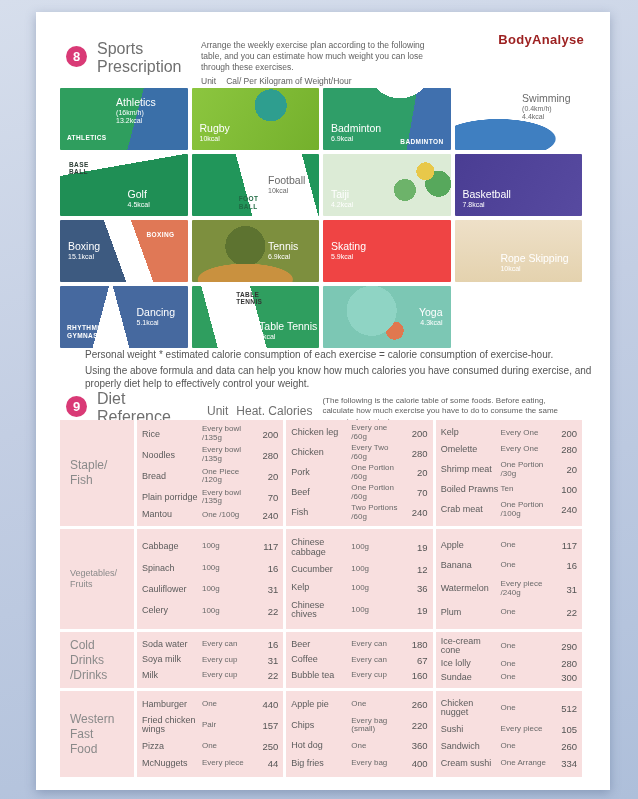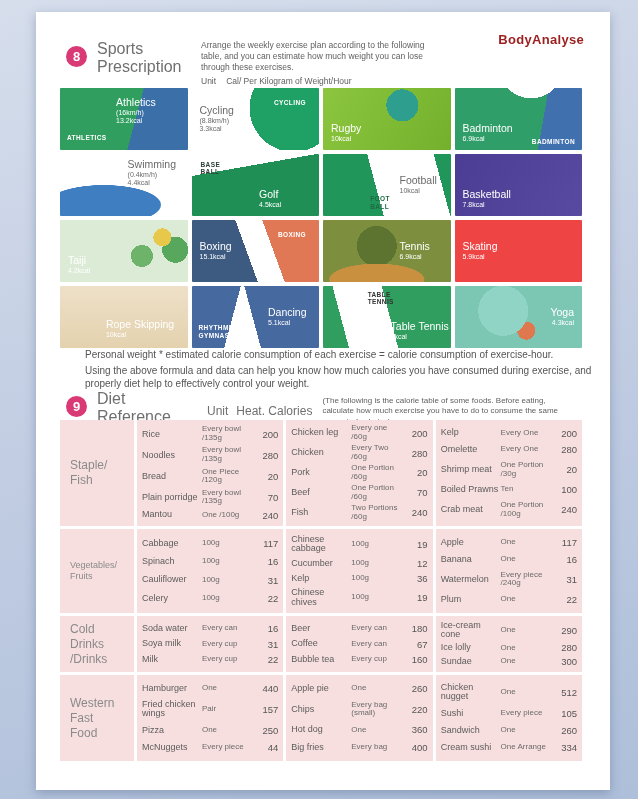--- a/index.html
+++ b/index.html
@@ -51,21 +51,21 @@
   .b-tl{left:9px;top:7px;}
   .b-bm{left:37%;bottom:6px;}
   .b-tm{left:35%;top:5px;}
   
   .formula{position:absolute;left:24px;top:336px;width:528px;font-size:10px;color:#555;line-height:1.3;margin-left:25px;}
   .formula p{margin:0 0 3px 0;}
   
   .diet{position:absolute;left:24px;top:408px;width:522px;display:flex;flex-direction:column;gap:3px;}
   .group{display:flex;gap:3px;}
   .g0 .fcol,.g0 .cat{height:106px;}
-  .g1 .fcol,.g1 .cat{height:84px;}
+  .g1 .fcol,.g1 .cat{height:100px;}
   .g2 .fcol,.g2 .cat{height:56px;}
   .g3 .fcol,.g3 .cat{height:86px;}
   .cat{flex:0 0 74px;background:#f8dfdf;color:#8a8a8a;font-size:12px;line-height:1.25;
        display:flex;align-items:center;padding-left:10px;box-sizing:border-box;white-space:pre-line;}
   .g1 .cat{font-size:9px;}
   .fcol{flex:1 1 0;background:#f8dfdf;display:flex;flex-direction:column;
         justify-content:space-evenly;padding:2px 5px;box-sizing:border-box;}
   .frow{display:flex;align-items:center;}
   .fn{flex:1.15;font-size:9px;color:#5c5c5c;line-height:1.05;padding-right:2px;}
   .fp{flex:1;font-size:8px;color:#6a6a6a;line-height:1.1;}
@@ -91,28 +91,20 @@
 
   <div class="cards" id="cards">
       <div class="card" style="background: linear-gradient(105deg, rgb(47, 158, 94) 58%, rgb(58, 111, 168) 58%);">
         <div class="cbadge b-bl" style="color: rgb(255, 255, 255);">ATHLETICS</div>
         <div class="ctxt p-m" style="color: rgb(255, 255, 255);">
           <div class="cname">Athletics</div>
           <div class="csub">(16km/h)</div>
           <div class="csub">13.2kcal</div>
         </div>
       </div>
-      <div class="card" style="background: radial-gradient(circle at 80% 32%, rgb(31, 160, 101) 0px, rgb(31, 160, 101) 44px, rgba(0, 0, 0, 0) 44px), rgb(255, 255, 255);">
-        <div class="cbadge b-tr" style="color: rgb(255, 255, 255);">CYCLING</div>
-        <div class="ctxt p-l" style="color: rgb(106, 106, 106);">
-          <div class="cname">Cycling</div>
-          <div class="csub">(8.8km/h)</div>
-          <div class="csub">3.3kcal</div>
-        </div>
-      </div>
       <div class="card" style="background: radial-gradient(circle at 62% 28%, rgb(46, 158, 143) 0px, rgb(46, 158, 143) 16px, rgba(0, 0, 0, 0) 16px), linear-gradient(120deg, rgb(140, 198, 63), rgb(116, 176, 44));">
         <div class="ctxt p-l-low" style="color: rgb(255, 255, 255);">
           <div class="cname">Rugby</div>
           <div class="csub">10kcal</div>
         </div>
       </div>
       <div class="card" style="background: radial-gradient(circle at 60% -35%, rgb(255, 255, 255) 0px, rgb(255, 255, 255) 32px, rgba(0, 0, 0, 0) 32px), linear-gradient(100deg, rgb(47, 158, 104) 68%, rgb(64, 112, 174) 68%);">
         <div class="cbadge b-br" style="color: rgb(255, 255, 255);">BADMINTON</div>
         <div class="ctxt p-l-low" style="color: rgb(255, 255, 255);">
           <div class="cname">Badminton</div>
@@ -135,30 +127,30 @@
         </div>
       </div>
       <div class="card" style="background: linear-gradient(255deg, rgb(33, 150, 90) 12%, rgba(0, 0, 0, 0) 12%), linear-gradient(75deg, rgb(33, 150, 90) 42%, rgb(255, 255, 255) 42%);">
         <div class="cbadge b-bm" style="color: rgb(31, 107, 67);">FOOT
 BALL</div>
         <div class="ctxt p-mr" style="color: rgb(106, 106, 106);">
           <div class="cname">Football</div>
           <div class="csub">10kcal</div>
         </div>
       </div>
+      <div class="card" style="background: radial-gradient(circle at 80% 28%, rgb(232, 200, 74) 0px, rgb(232, 200, 74) 9px, rgba(0, 0, 0, 0) 9px), radial-gradient(circle at 90% 48%, rgb(87, 168, 92) 0px, rgb(87, 168, 92) 13px, rgba(0, 0, 0, 0) 13px), radial-gradient(circle at 64% 58%, rgb(109, 179, 106) 0px, rgb(109, 179, 106) 11px, rgba(0, 0, 0, 0) 11px), rgb(220, 235, 214);">
+        <div class="ctxt p-l-low" style="color: rgb(255, 255, 255);">
+          <div class="cname">Taiji</div>
+          <div class="csub">4.2kcal</div>
+        </div>
+      </div>
       <div class="card" style="background: linear-gradient(120deg, rgb(74, 61, 147), rgb(87, 74, 160));">
         <div class="ctxt p-l-low" style="color: rgb(255, 255, 255);">
           <div class="cname">Basketball</div>
           <div class="csub">7.8kcal</div>
-        </div>
-      </div>
-      <div class="card" style="background: radial-gradient(circle at 80% 28%, rgb(232, 200, 74) 0px, rgb(232, 200, 74) 9px, rgba(0, 0, 0, 0) 9px), radial-gradient(circle at 90% 48%, rgb(87, 168, 92) 0px, rgb(87, 168, 92) 13px, rgba(0, 0, 0, 0) 13px), radial-gradient(circle at 64% 58%, rgb(109, 179, 106) 0px, rgb(109, 179, 106) 11px, rgba(0, 0, 0, 0) 11px), rgb(220, 235, 214);">
-        <div class="ctxt p-l-low" style="color: rgb(255, 255, 255);">
-          <div class="cname">Taiji</div>
-          <div class="csub">4.2kcal</div>
         </div>
       </div>
       <div class="card" style="background: linear-gradient(70deg, rgb(61, 90, 128) 44%, rgba(0, 0, 0, 0) 44%), linear-gradient(250deg, rgb(224, 120, 86) 38%, rgb(255, 255, 255) 38%);">
         <div class="cbadge b-tr" style="color: rgb(255, 255, 255);">BOXING</div>
         <div class="ctxt p-l" style="color: rgb(255, 255, 255);">
           <div class="cname">Boxing</div>
           <div class="csub">15.1kcal</div>
         </div>
       </div>
       <div class="card" style="background: radial-gradient(48px 16px at 42% 96%, rgb(201, 145, 63) 98%, rgba(0, 0, 0, 0) 100%), radial-gradient(circle at 42% 42%, rgb(93, 115, 48) 0px, rgb(93, 115, 48) 20px, rgba(0, 0, 0, 0) 20px), rgb(125, 143, 62); padding-left: 45px;">

